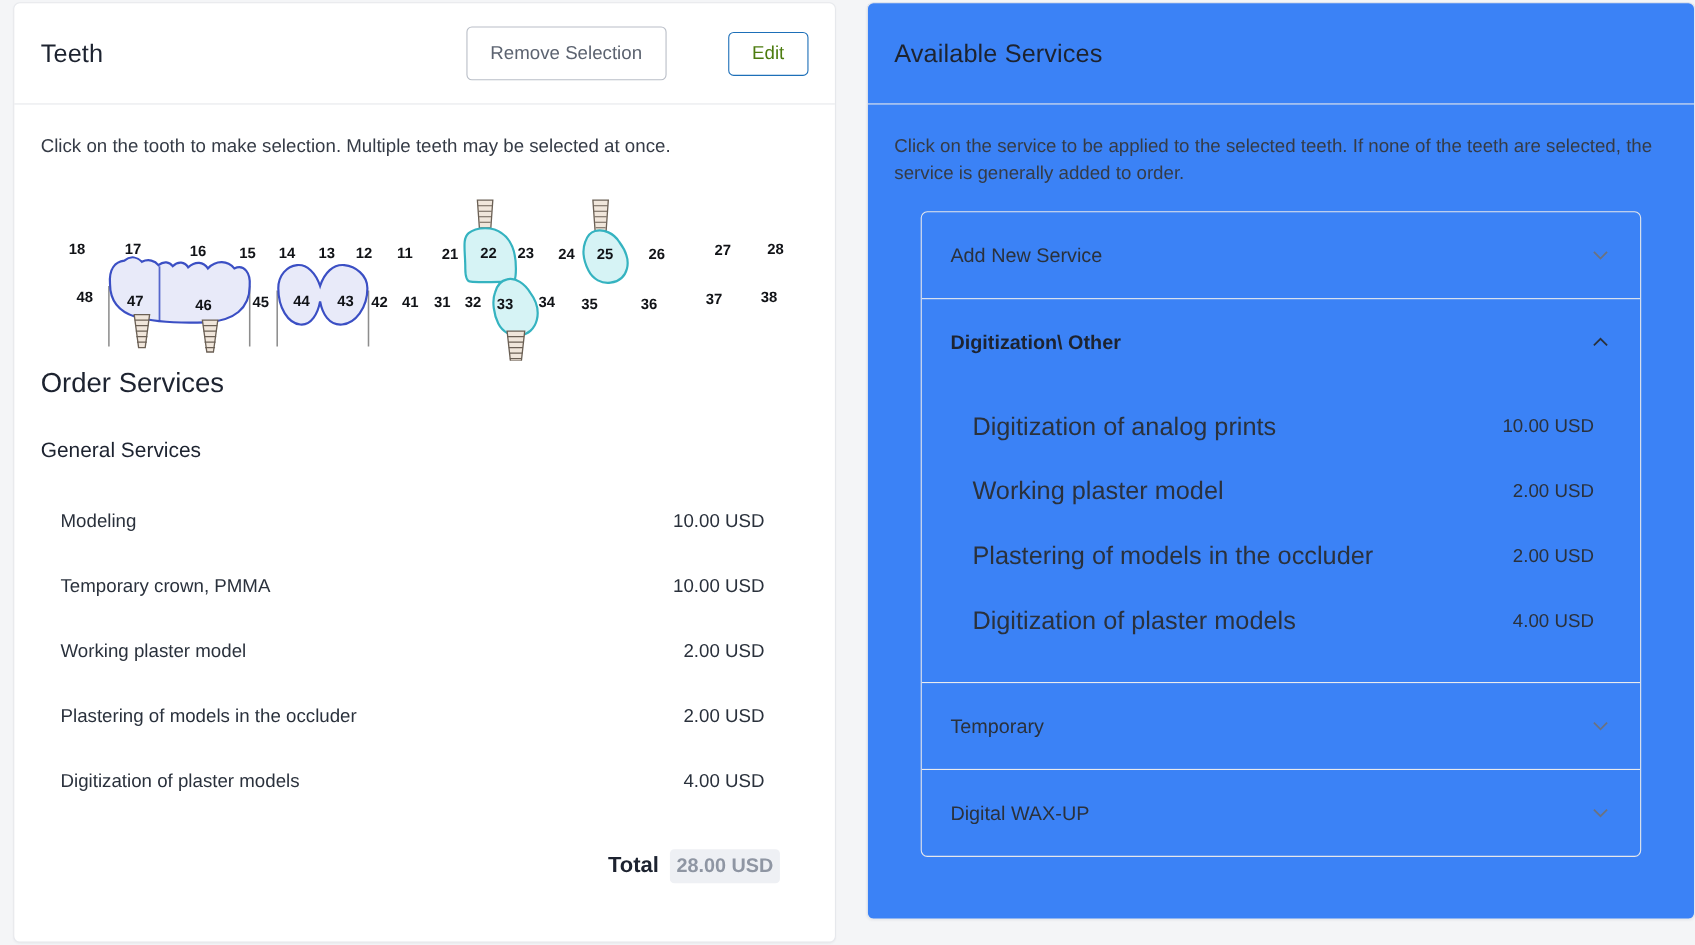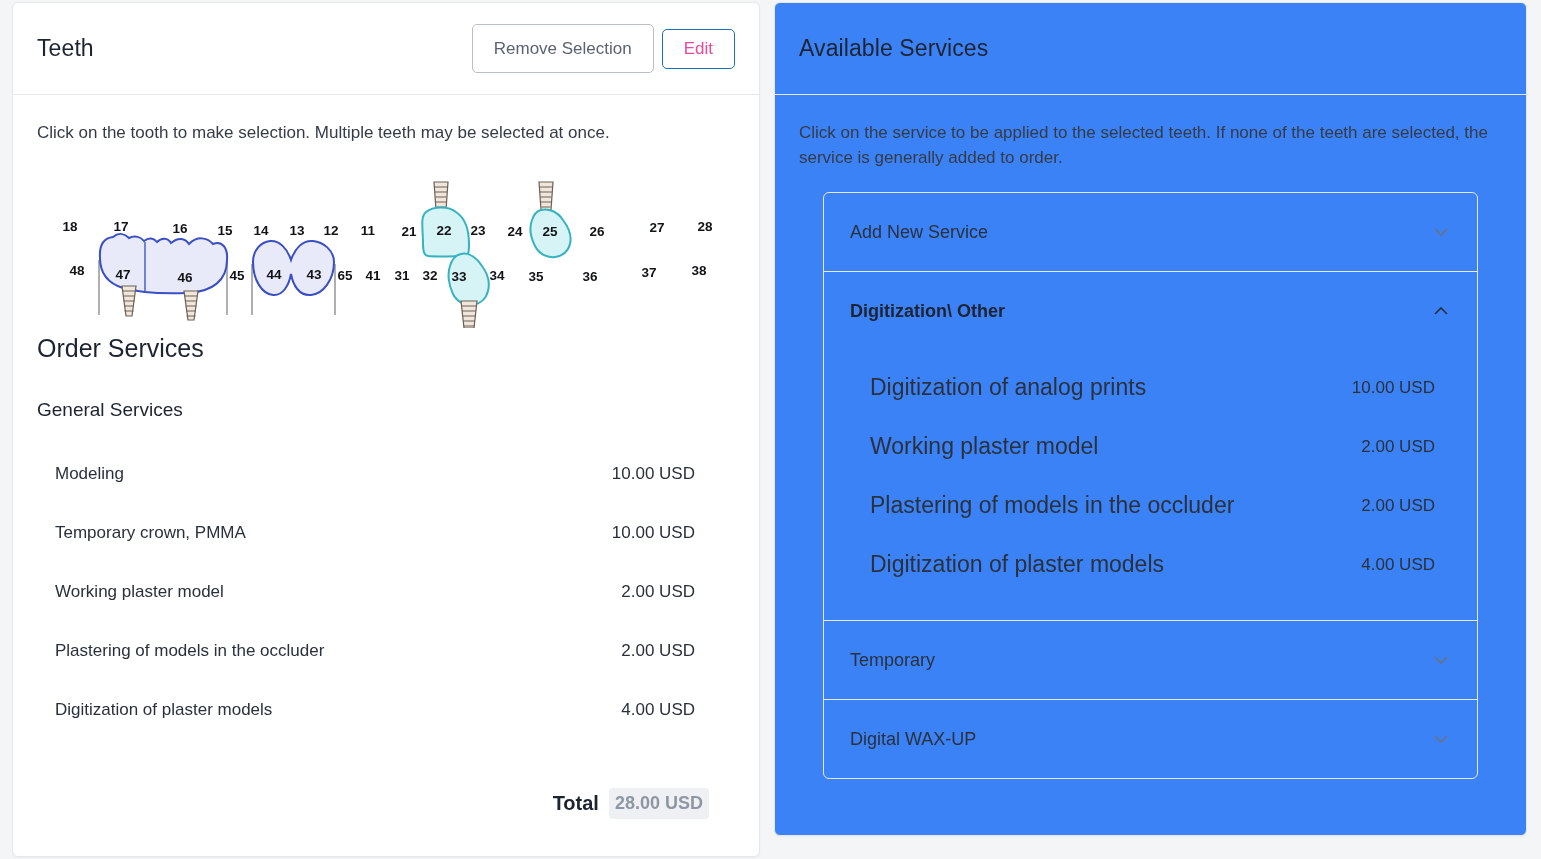--- a/index.html
+++ b/index.html
@@ -2,21 +2,21 @@
 <html><head>
 <meta charset="utf-8">
 <style>
   * { box-sizing: border-box; margin: 0; padding: 0; }
   html, body {
     width: 1541px; height: 859px;
     background: #f4f5f7;
     font-family: "Liberation Sans", sans-serif;
     overflow: hidden;
   }
-  .app { display: flex; width: 1541px; height: 859px; gap: 14px; padding: 0; }
+  .app { display: flex; width: 1541px; height: 859px; gap: 28px; padding: 0; }
 
   
   .left-panel {
     width: 748px; margin-left: 12px; margin-top: 2px;
     background: #ffffff;
     border: 1px solid #e6e8ec;
     border-radius: 6px;
     height: 855px;
     display: flex; flex-direction: column;
     box-shadow: 0 1px 2px rgba(16,24,40,.04);
@@ -31,31 +31,31 @@
     font-size: 23px; color: #1d2330; font-weight: 400;
     letter-spacing: .1px;
   }
   .header-actions { margin-left: auto; display: flex; align-items: center; gap: 8px; }
   .btn {
     font-family: "Liberation Sans", sans-serif;
     font-size: 17px;
     background: #ffffff;
     border-radius: 5px;
     cursor: pointer;
-    display: flex; align-items: center; justify-content: center;
+    display: flex; align-items: center; justify-content: center; margin-left: 48px;
   }
   .btn-remove {
     height: 49px; padding: 0 21px;
     border: 1px solid #b9bec7;
     color: #5c6370;
   }
   .btn-edit {
     height: 40px; padding: 0 21px;
     border: 1px solid #1d6fb8;
-    color: #ec4899;
+    color: #4d7c0f;
   }
 
   .panel-body { padding: 26px 24px 0 24px; flex: 1 1 auto; overflow: hidden; }
   .hint-text {
     font-size: 17px; color: #353b46; line-height: 1.45;
   }
 
   
   .teeth-chart {
     position: relative;
@@ -85,21 +85,21 @@
     display: flex; align-items: center;
     height: 59px;
     padding: 0 40px 0 18px;
     cursor: pointer;
   }
   .svc-name { font-size: 17px; color: #2a313c; text-align: right; }
   .svc-price { margin-left: auto; font-size: 17px; color: #2a313c; }
 
   .total-row {
     display: flex; align-items: center; justify-content: flex-end;
-    margin-top: 48px; padding-right: 26px; gap: 10px;
+    margin-top: 32px; padding-right: 26px; gap: 10px;
   }
   .total-label { font-size: 20px; font-weight: bold; color: #1d2330; }
   .total-badge {
     background: #eef0f4; color: #8f96a3;
     font-size: 18px; font-weight: bold;
     padding: 5px 6px; border-radius: 4px;
   }
 
   
   .right-panel {
@@ -228,21 +228,21 @@
             <div class="tooth-num" style="left: 513px; top: 63px;">25</div>
             <div class="tooth-num" style="left: 560px; top: 63px;">26</div>
             <div class="tooth-num" style="left: 620px; top: 59px;">27</div>
             <div class="tooth-num" style="left: 668px; top: 58px;">28</div>
             <div class="tooth-num" style="left: 40px; top: 102px;">48</div>
             <div class="tooth-num" style="left: 86px; top: 106px;">47</div>
             <div class="tooth-num" style="left: 148px; top: 109px;">46</div>
             <div class="tooth-num" style="left: 200px; top: 107px;">45</div>
             <div class="tooth-num" style="left: 237px; top: 106px;">44</div>
             <div class="tooth-num" style="left: 277px; top: 106px;">43</div>
-            <div class="tooth-num" style="left: 308px; top: 107px;">65</div>
+            <div class="tooth-num" style="left: 308px; top: 107px;">42</div>
             <div class="tooth-num" style="left: 336px; top: 107px;">41</div>
             <div class="tooth-num" style="left: 365px; top: 107px;">31</div>
             <div class="tooth-num" style="left: 393px; top: 107px;">32</div>
             <div class="tooth-num" style="left: 422px; top: 108px;">33</div>
             <div class="tooth-num" style="left: 460px; top: 107px;">34</div>
             <div class="tooth-num" style="left: 499px; top: 108px;">35</div>
             <div class="tooth-num" style="left: 553px; top: 108px;">36</div>
             <div class="tooth-num" style="left: 612px; top: 104px;">37</div>
             <div class="tooth-num" style="left: 662px; top: 102px;">38</div>
           </div>

